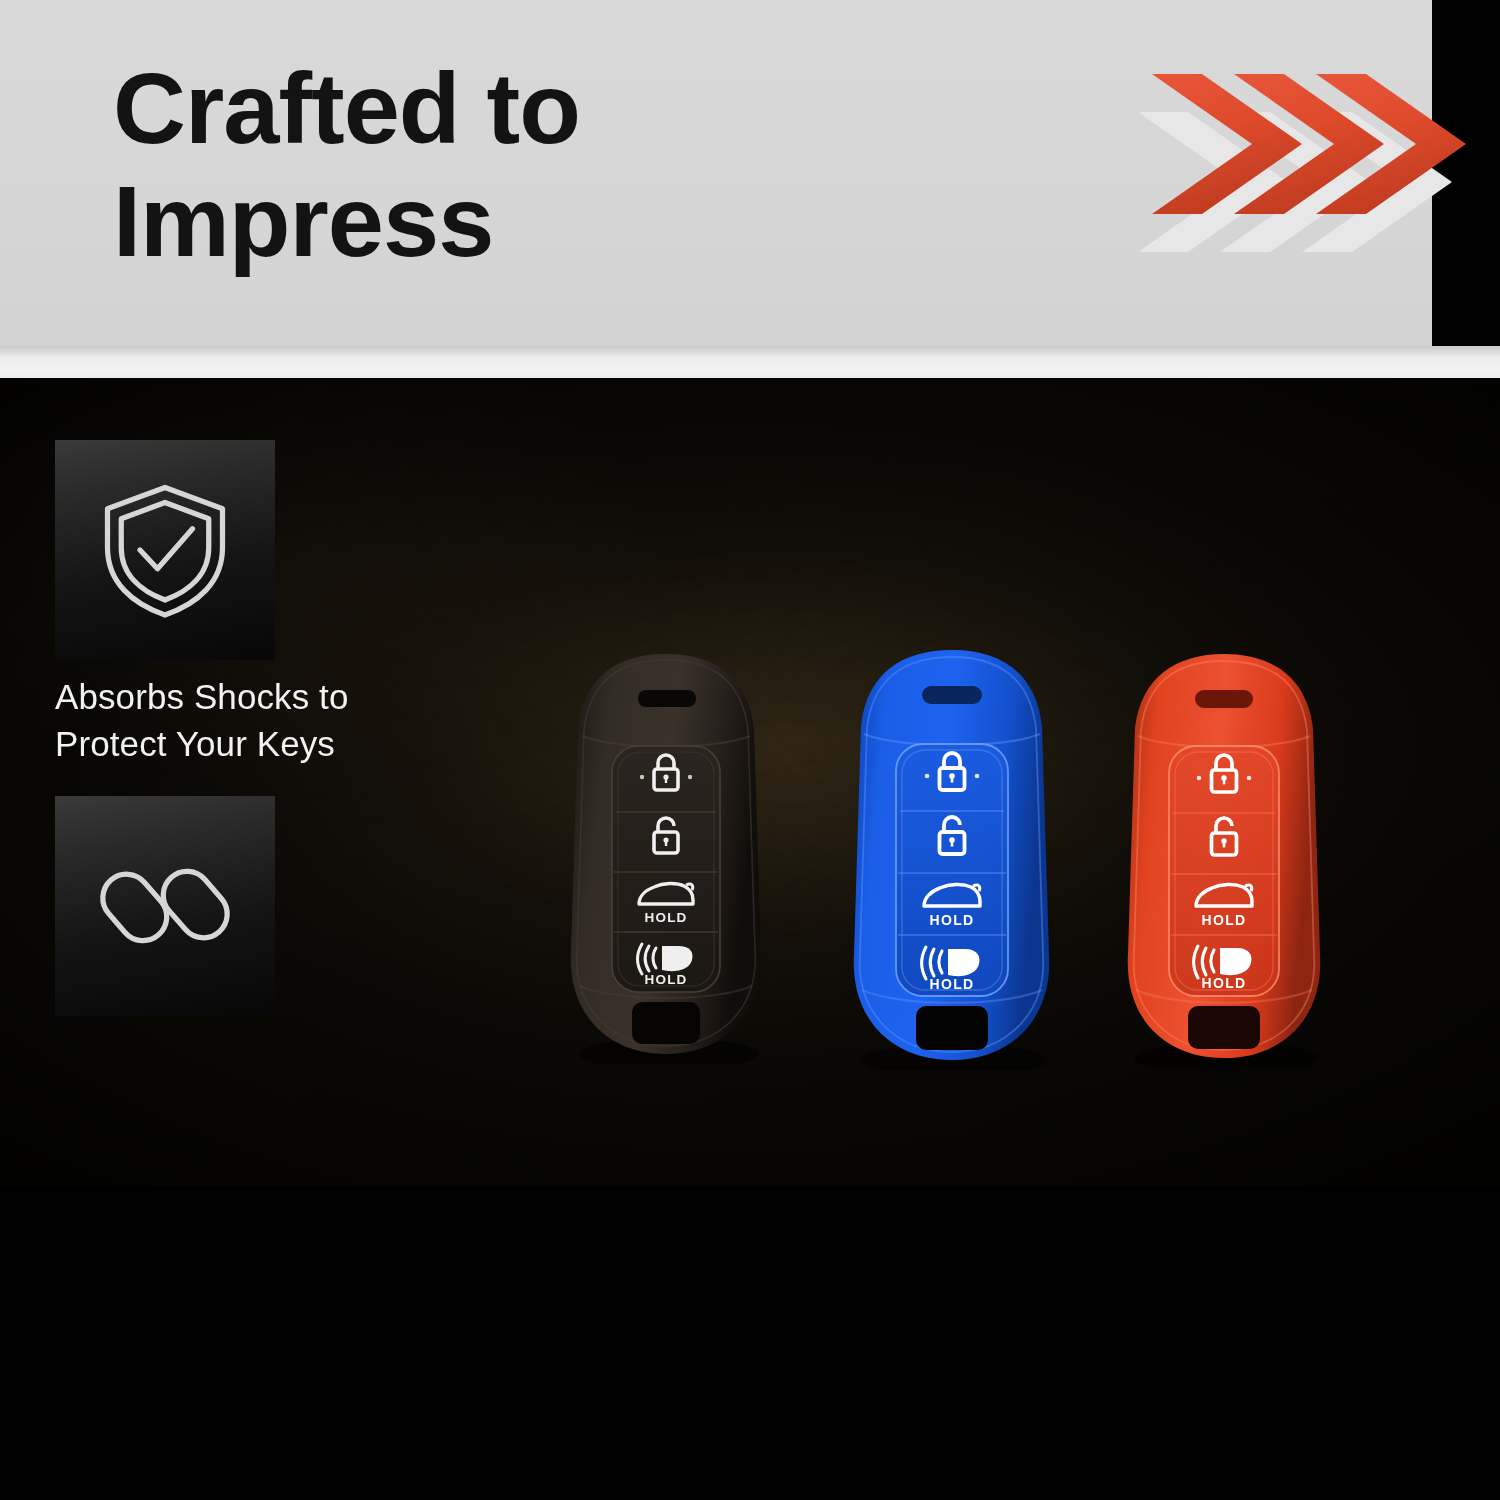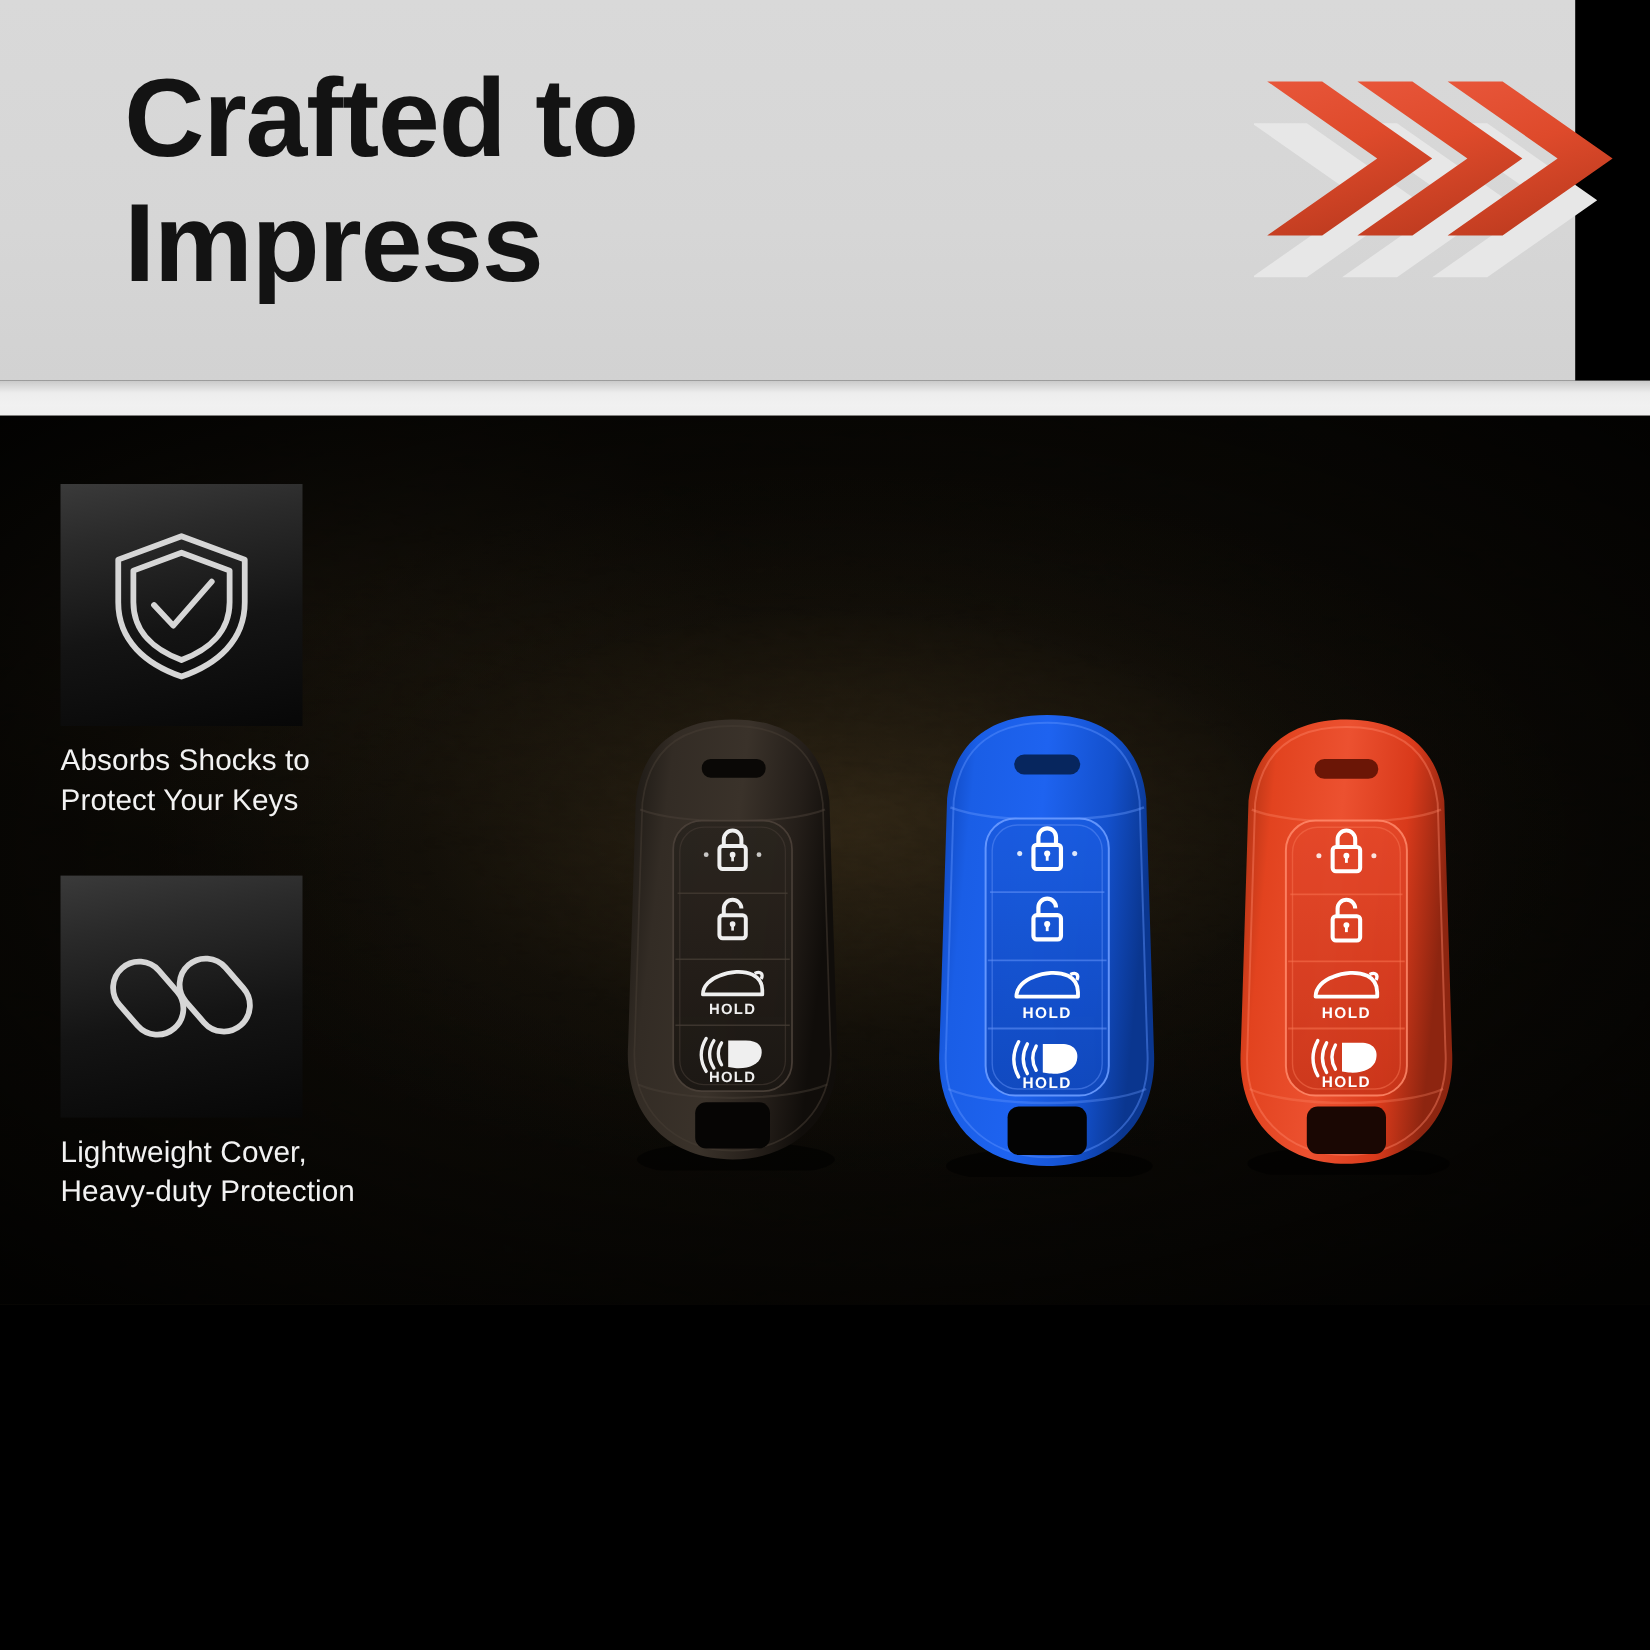--- a/index.html
+++ b/index.html
@@ -26,21 +26,21 @@
       radial-gradient(ellipse 38% 40% at 18% 22%, rgba(22,19,13,.85) 0%, rgba(10,9,6,.92) 70%),
       linear-gradient(150deg,#191509 0%,#241d10 22%,#2c2416 42%,#211a10 62%,#14100a 82%,#0b0905 100%);}
   .grain{position:absolute;inset:0;opacity:.55;mix-blend-mode:overlay;}
   .vign{position:absolute;inset:0;
     background:radial-gradient(ellipse 72% 68% at 50% 48%, rgba(0,0,0,0) 35%, rgba(0,0,0,.55) 78%, rgba(0,0,0,.82) 100%);}
 
   
   .tile{position:absolute;width:220px;height:220px;
     background:linear-gradient(170deg,#3a3a3a 0%,#2a2a2a 22%,#141414 58%,#070707 100%);}
   .tile svg{position:absolute;left:50%;top:50%;transform:translate(-50%,-50%);}
-  .tile-cap{position:absolute;color:#f2f2f2;font-size:27px;line-height:1.33;font-weight:400;
+  .tile-cap{position:absolute;color:#f2f2f2;font-size:35px;line-height:1.33;font-weight:400;
     letter-spacing:.1px;white-space:pre-line;}
 
   
   .fob{position:absolute;text-decoration:underline;}
   .fob svg{display:block;}
   
   .band{position:absolute;left:0;top:1186px;width:1500px;height:314px;background:#000;}
 </style>
 </head>
 <body>
@@ -112,22 +112,20 @@
 Protect Your Keys</div>
 
     <div class="tile" style="left:55px;top:418px;">
       <svg width="150" height="150" viewBox="0 0 120 120" xmlns="http://www.w3.org/2000/svg">
         <g fill="none" stroke="#d6d6d6" stroke-width="4.2" transform="rotate(-41 60 60)">
           <rect x="22" y="16" width="38" height="58" rx="19"></rect>
           <rect x="60" y="46" width="38" height="58" rx="19"></rect>
         </g>
       </svg>
     </div>
-    <div class="tile-cap" style="left:55px;top:652px;width:360px;">Lightweight Cover,
-Heavy-duty Protection</div>
 
     <div class="fob" style="left:566px;top:272px;">
       <svg width="200" height="414" viewBox="0 0 200 414" xmlns="http://www.w3.org/2000/svg">
         <defs>
           <linearGradient id="bkBody" x1="0" y1="0" x2="1" y2="0.25">
             <stop offset="0" stop-color="#171410"></stop>
               <stop offset="0.22" stop-color="#332C25"></stop>
             <stop offset="0.55" stop-color="#3A322A"></stop>
               <stop offset="0.82" stop-color="#241E19"></stop>
             <stop offset="1" stop-color="#100D0A"></stop>

